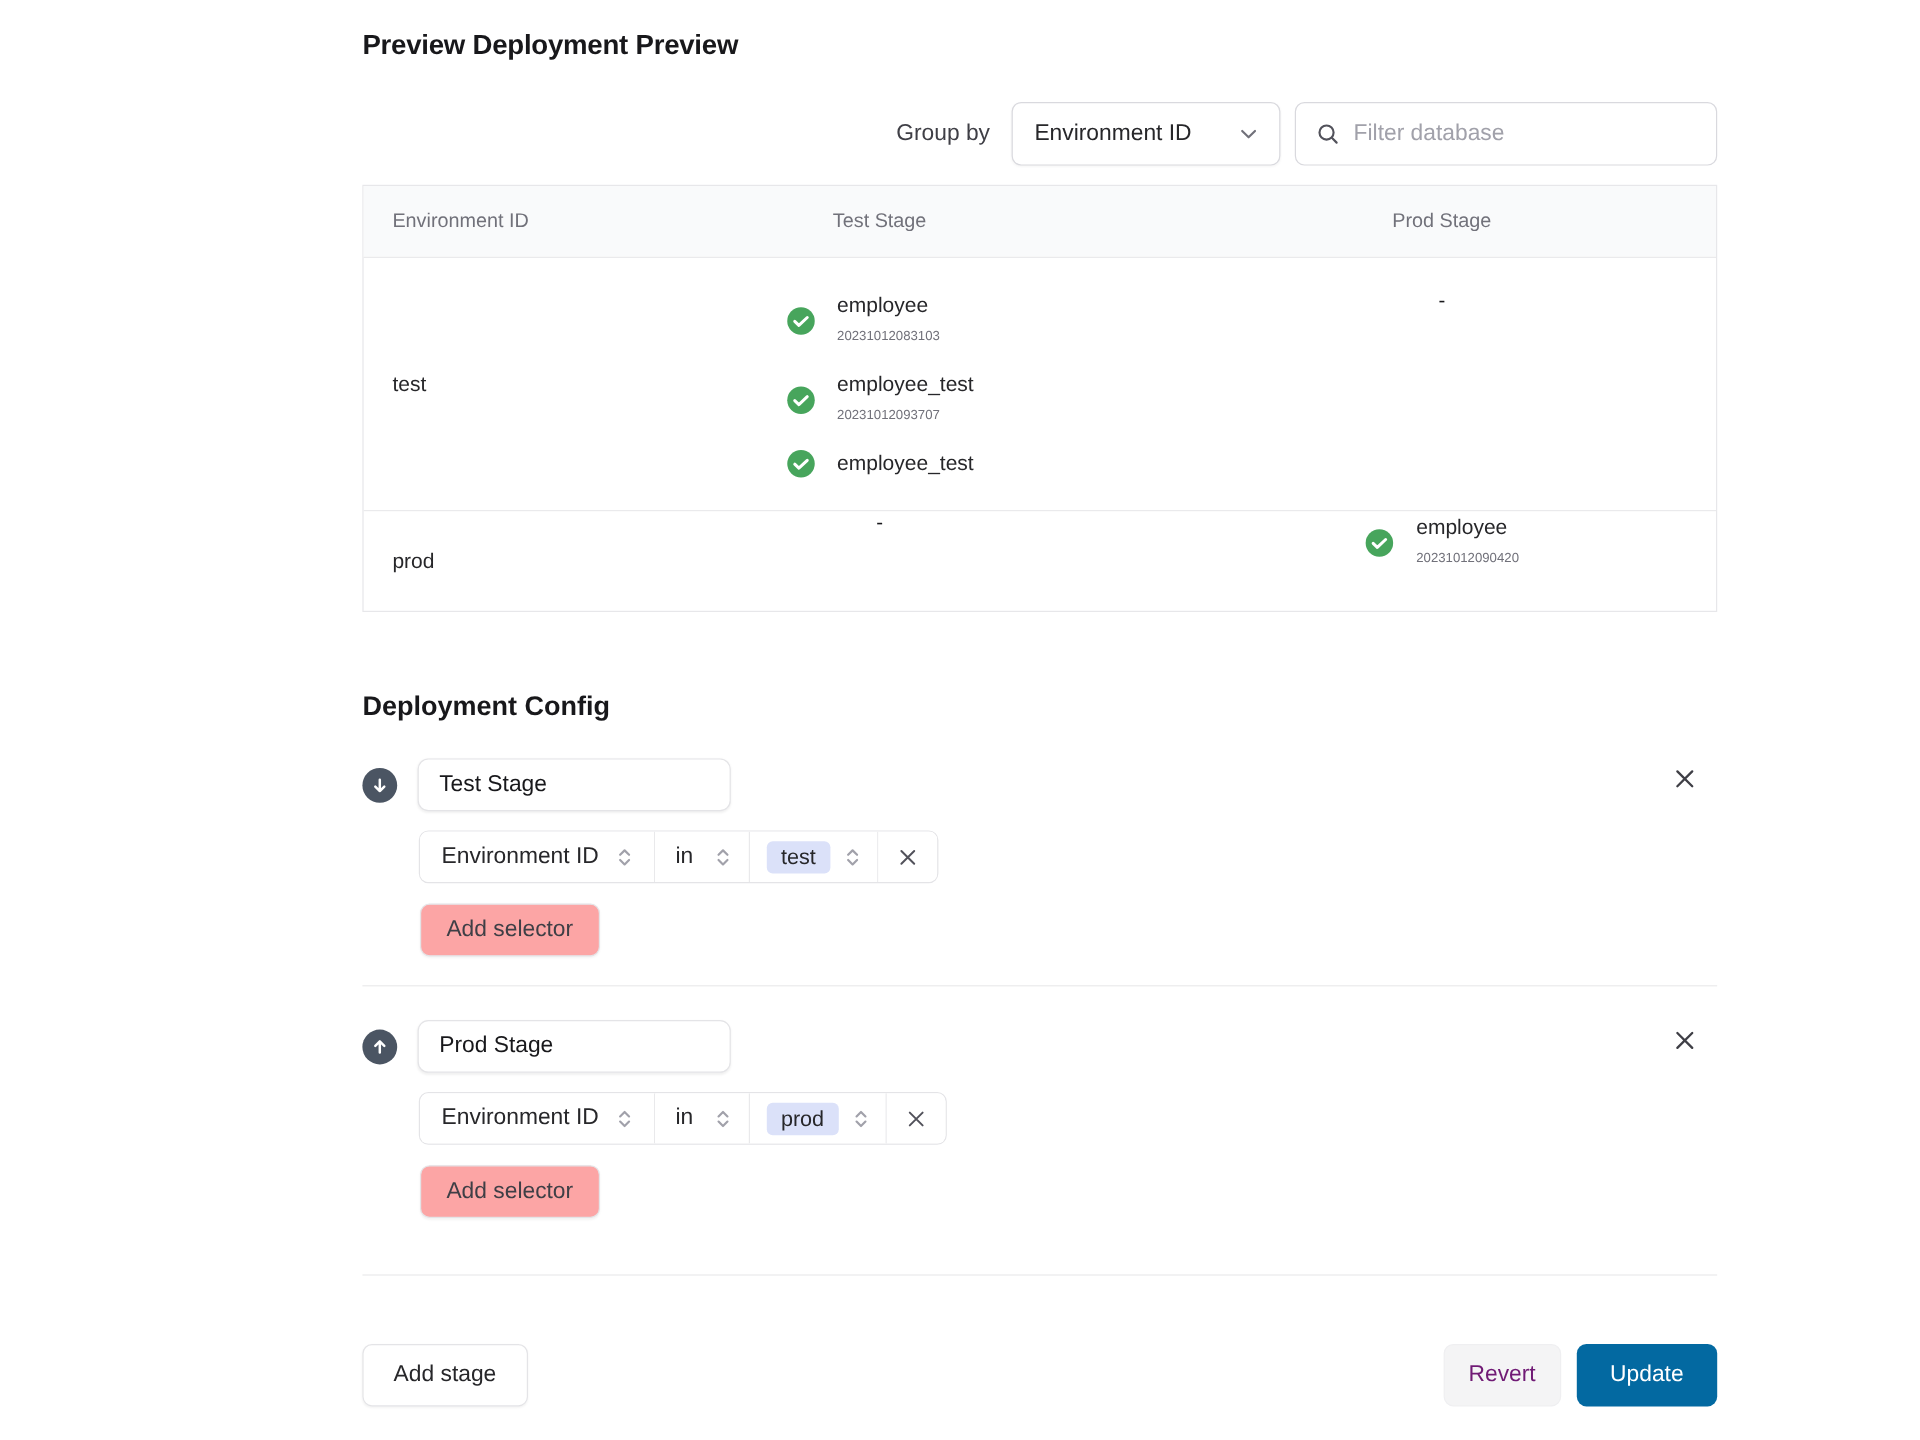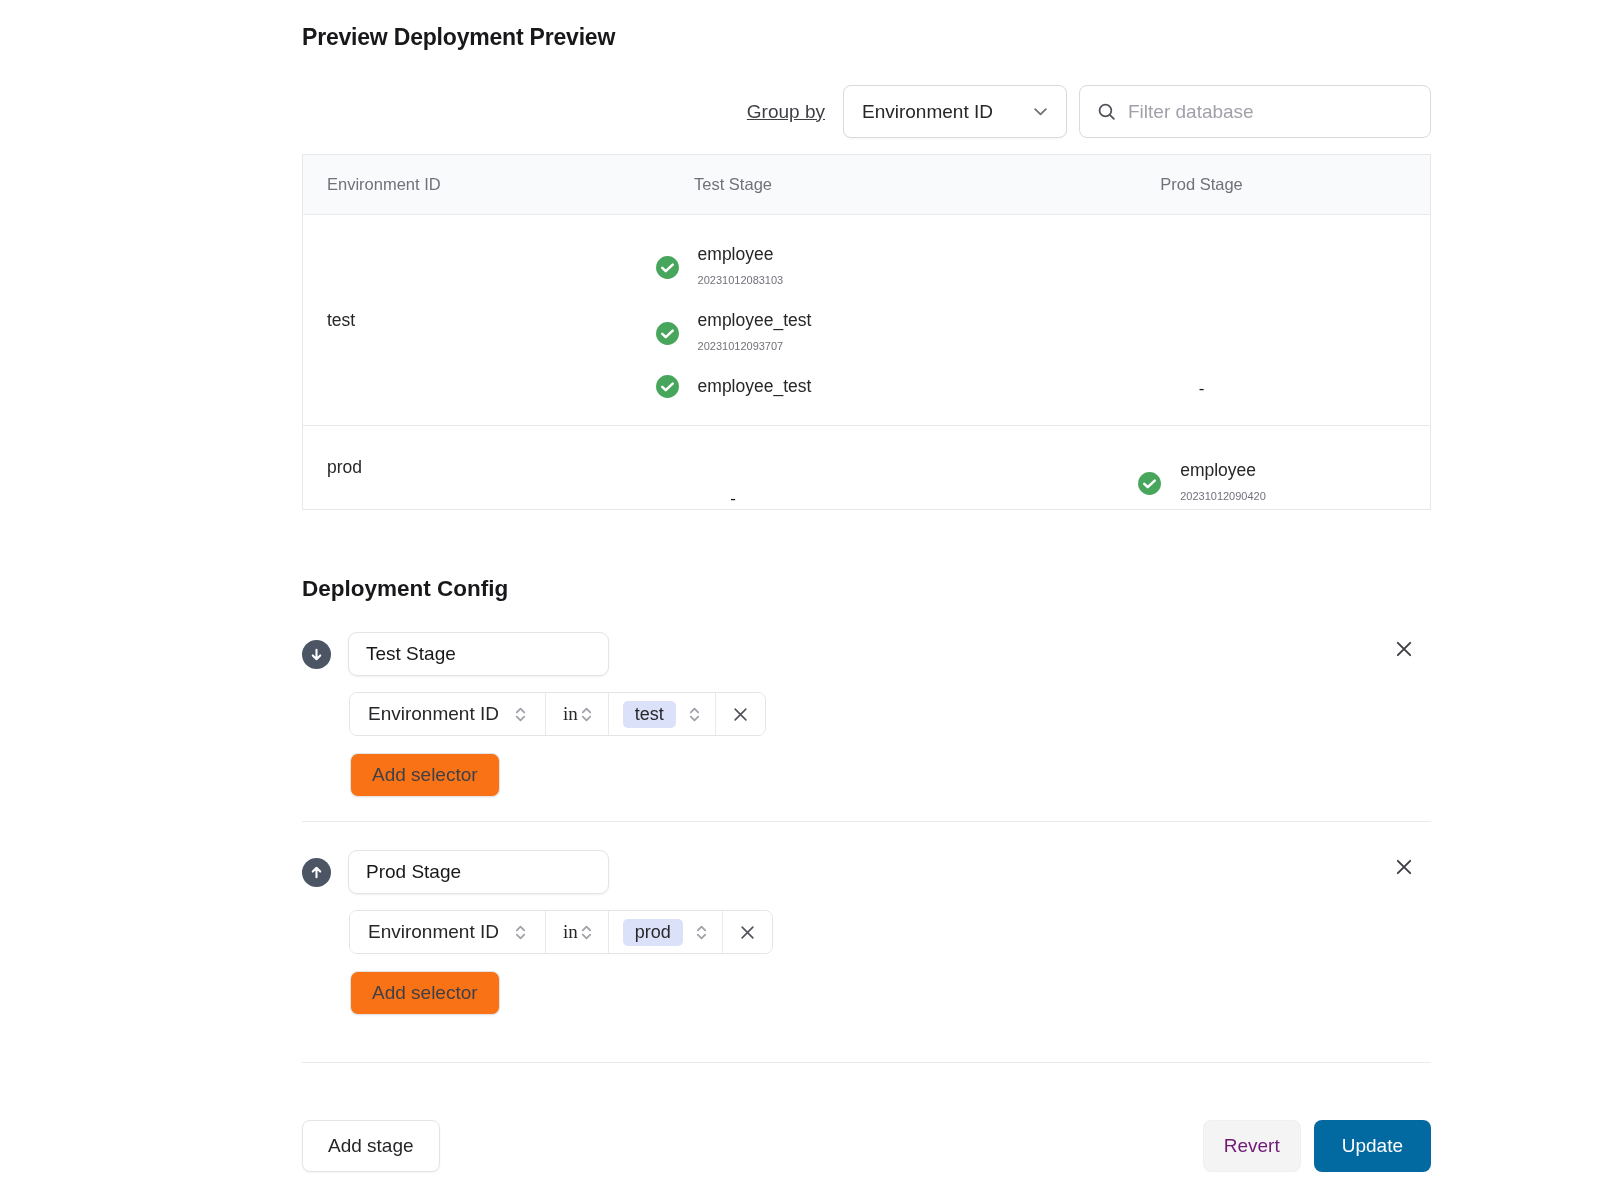--- a/index.html
+++ b/index.html
@@ -8,21 +8,21 @@
     font-family: "Liberation Sans", "DejaVu Sans", sans-serif;
     color: #27272a;
     -webkit-font-smoothing: antialiased;
   }
   .page { position: relative; margin-left: 302px; width: 1129px; padding-top: 24px; }
 
   
   .page-title { font-size: 23px; font-weight: 700; color: #18181b; letter-spacing: -0.2px; }
 
   .controls { margin-top: 34px; display: flex; align-items: center; justify-content: flex-end; }
-  .group-by-label { font-size: 19px; color: #3f3f46; margin-right: 18px; text-decoration: underline; }
+  .group-by-label { font-size: 19px; color: #3f3f46; margin-right: 18px; }
   .select-box {
     width: 224px; height: 53px; border: 1px solid #d9d9de; border-radius: 8px;
     display: flex; align-items: center; justify-content: space-between;
     padding: 0 16px 0 18px; font-size: 19px; color: #27272a; background: #fff;
     box-shadow: 0 1px 2px rgba(0,0,0,0.04); cursor: pointer;
   }
   .filter-box {
     width: 352px; height: 53px; border: 1px solid #d9d9de; border-radius: 8px;
     display: flex; align-items: center; gap: 11px; padding: 0 16px; margin-left: 12px;
     background: #fff;
@@ -36,21 +36,21 @@
   
   .ptable { margin-top: 16px; border: 1px solid #e7e7ea; }
   .ptable .trow { display: grid; grid-template-columns: 190px 480px 1fr; }
   .ptable .thead { background: #f9fafb; height: 59px; }
   .ptable .thead .cell {
     display: flex; align-items: center; font-size: 16.5px; font-weight: 500; color: #71717a;
   }
   .ptable .body-row { border-top: 1px solid #eaeaec; }
   .cell { padding: 0 10px; }
   .cell.c-env { padding-left: 24px; display: flex; align-items: center; font-size: 17.5px; color: #27272a; }
-  .cell.c-mid, .cell.c-prod { display: flex; align-items: flex-end; justify-content: center; }
+  .cell.c-mid, .cell.c-prod { display: flex; align-items: flex-start; justify-content: center; }
   .thead .cell.c-mid, .thead .cell.c-prod { justify-content: center; }
   .row-test { min-height: 200px; padding: 26px 0; }
   .row-prod { min-height: 84px; }
 
   .stage-items { display: flex; flex-direction: column; gap: 14px; }
   .dep-item { display: flex; align-items: center; gap: 18px; }
   .dep-text { text-align: left; }
   .dep-name { font-size: 17.5px; color: #27272a; line-height: 26px; }
   .dep-version { font-size: 11px; color: #71717a; line-height: 26px; }
   .dep-version:empty { display: none; }
@@ -82,30 +82,30 @@
   .selector {
     margin: 16px 0 0 47px; display: inline-flex; align-items: stretch; height: 44px;
     border: 1px solid #e4e4e7; border-radius: 8px; background: #fff; overflow: hidden;
   }
   .seg {
     display: flex; align-items: center; border-right: 1px solid #e9e9eb;
     font-size: 19px; color: #27272a; background: #fff; cursor: pointer;
   }
   .seg:last-child { border-right: none; }
   .seg-key { padding: 0 16px 0 18px; gap: 13px; }
-  .seg-op { padding: 0 13px 0 17px; gap: 0; font-family: Liberation Serif, serif; }
+  .seg-op { padding: 0 13px 0 17px; gap: 16px; }
   .seg-val { padding: 0 12px 0 14px; gap: 10px; }
   .seg-x { padding: 0 15px; border: none; background: #fff; }
   .value-badge {
     background: #dbe1f9; border-radius: 5px; padding: 3px 12px; font-size: 18px; color: #27272a;
   }
 
   .add-selector {
     margin: 17px 0 0 48px; height: 44px; padding: 0 21px; font-size: 19px; color: #3f3f46;
-    background: #f97316; border: 1px solid #e4e4e7; border-radius: 8px; cursor: pointer;
+    background: #fca5a5; border: 1px solid #e4e4e7; border-radius: 8px; cursor: pointer;
     font-family: "Liberation Sans", sans-serif; box-shadow: 0 1px 2px rgba(0,0,0,0.05);
   }
   .stage-divider { margin-top: 24px; border: none; border-top: 1px solid #eaeaec; }
   .footer-divider { margin-top: 47px; border: none; border-top: 1px solid #eaeaec; }
 
   
   .footer { margin-top: 25px; display: flex; align-items: center; justify-content: space-between; }
   .btn {
     height: 52px; border-radius: 8px; font-size: 19px; cursor: pointer;
     font-family: "Liberation Sans", sans-serif;

